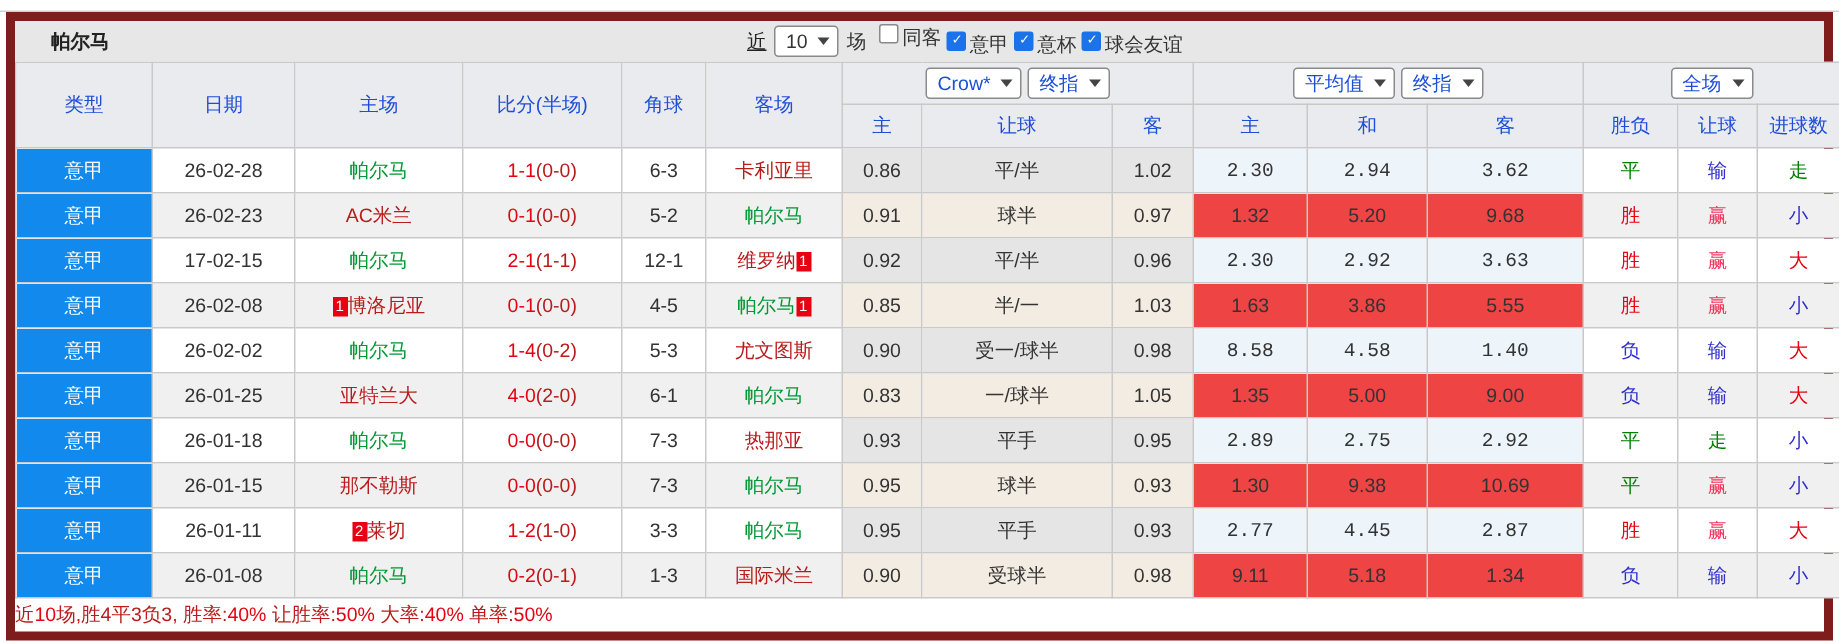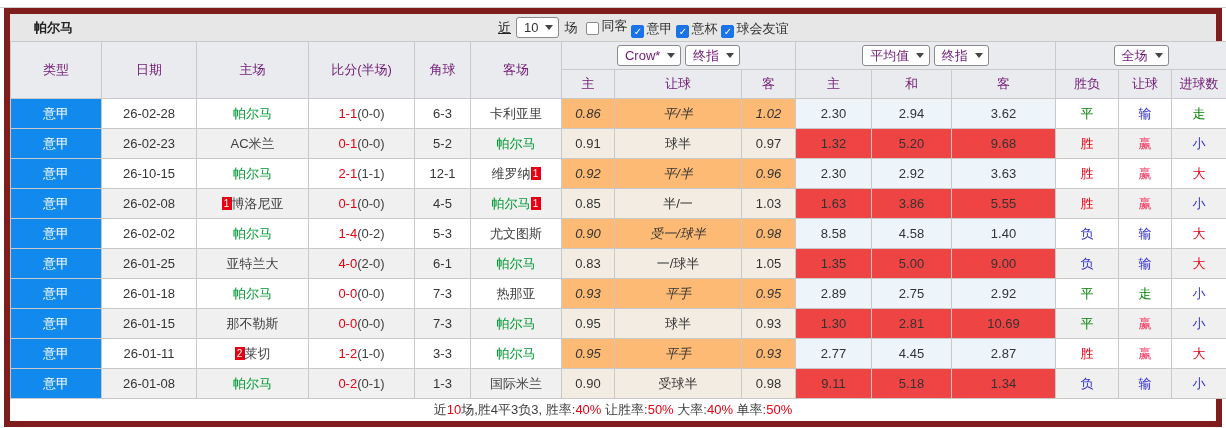--- a/index.html
+++ b/index.html
@@ -9,48 +9,48 @@
   .panel { margin:0 4px; border:6px solid #7f1d1d; background:#fff; }
   .titlebar { height:27px; background:#e7e7e7; display:flex; align-items:center;
     padding-left:24px; position:relative; }
   .team-title { font-weight:bold; color:#222; }
   .controls { position:absolute; left:488px; top:0; height:27px; display:flex; align-items:center; gap:5px; }
   .near-link { color:#222; text-decoration:underline; cursor:pointer; }
   .select { display:inline-flex; align-items:center; gap:7px; border:1px solid #8a8a8a;
     border-radius:3px; background:#fff; height:21px; padding:0 5px 0 7px; cursor:pointer; white-space:nowrap; }
   .select .chev { width:0; height:0; border-left:4px solid transparent;
     border-right:4px solid transparent; border-top:5px solid #444; }
-  .cb-item { display:inline-flex; align-items:flex-end; gap:2px; cursor:pointer; margin-left:4px; }
+  .cb-item { display:inline-flex; align-items:flex-start; gap:2px; cursor:pointer; margin-left:4px;font-family:Liberation Mono, monospace; }
   .cb { width:13px; height:13px; border:1px solid #8a8a8a; border-radius:2px; background:#fff;
     display:inline-flex; align-items:center; justify-content:center; }
   .cb.checked { background:var(--checkbox-blue); border-color:var(--checkbox-blue); }
   .cb.checked::after { content:"✓"; color:#fff; font-size:10px; font-weight:bold; line-height:1; }
   table { border-collapse:collapse; table-layout:fixed; width:1214px; }
   th, td { border:1px solid #c9c9c9; text-align:center; vertical-align:middle;
     overflow:hidden; white-space:nowrap; }
-  thead th { background:#e9ebee; font-weight:normal; color:#701a75; }
+  thead th { background:#e9ebee; font-weight:normal; color:#1d4ed8; }
   thead tr.h1 th { height:28px; }
   thead tr.h2 th { height:29px; }
   tbody tr { height:30px; }
   td.league { background:var(--league-blue); color:#fff; }
   tr.r-odd  td.base { background:#fff; }
   tr.r-even td.base { background:#f0f0f0; }
-  tr.r-odd  td.crow { background:#fdba74;font-style:italic; }
+  tr.r-odd  td.crow { background:#e5e5e5; }
   tr.r-even td.crow { background:#f3ece2;margin-top:36px; }
-  tr.r-odd  td.avg  { background:#edf5fb; }
+  tr.r-odd  td.avg  { background:#edf5fb;font-family:Liberation Mono, monospace; }
   tr.r-even td.avg  { background:#ef4444; }
   .c-red   { color:var(--result-red); }
   .c-pink  { color:var(--result-pink); }
   .c-green { color:var(--result-green); }
   .c-blue  { color:var(--result-blue); }
-  .c-dark  { color:#404040; }
+  .c-dark  { color:#b91c1c; }
   .c-team  { color:var(--team-green); }
   .badge { display:inline-block; background:var(--score-red); color:#fff; font-size:10px;
     line-height:13px; min-width:10px; padding:0 1px; vertical-align:1px; }
-  .footer-row { height:22px; border-top:0; display:flex; align-items:center; justify-content:center; }
+  .footer-row { height:22px; border-top:0; display:flex; align-items:center; }
   .navy-bar { height:4px; background:var(--navy-bar); margin-top:2px; }
 </style>
 </head>
 <body>
 
 <div class="top-strip"></div>
 
 <div class="panel">
   <div class="titlebar">
     <span class="team-title">帕尔马</span>
@@ -172,21 +172,21 @@
           <td class="crow">0.97</td>
           <td class="avg">1.32</td>
           <td class="avg">5.20</td>
           <td class="avg">9.68</td>
           <td class="base c-red">胜</td>
           <td class="base c-pink">赢</td>
           <td class="base c-blue">小</td>
         </tr>
         <tr class="r-odd">
           <td class="league">意甲</td>
-          <td class="base">26-10-15</td>
+          <td class="base">17-02-15</td>
           <td class="base"><span class="c-team">帕尔马</span></td>
           <td class="base"><span class="c-red">2-1</span><span class="c-dark">(1-1)</span></td>
           <td class="base">12-1</td>
           <td class="base"><span class="c-dark">维罗纳</span><span class="badge">1</span></td>
           <td class="crow">0.92</td>
           <td class="crow">平/半</td>
           <td class="crow">0.96</td>
           <td class="avg">2.30</td>
           <td class="avg">2.92</td>
           <td class="avg">3.63</td>
@@ -266,21 +266,21 @@
           <td class="league">意甲</td>
           <td class="base">26-01-15</td>
           <td class="base"><span class="c-dark">那不勒斯</span></td>
           <td class="base"><span class="c-red">0-0</span><span class="c-dark">(0-0)</span></td>
           <td class="base">7-3</td>
           <td class="base"><span class="c-team">帕尔马</span></td>
           <td class="crow">0.95</td>
           <td class="crow">球半</td>
           <td class="crow">0.93</td>
           <td class="avg">1.30</td>
-          <td class="avg">2.81</td>
+          <td class="avg">9.38</td>
           <td class="avg">10.69</td>
           <td class="base c-green">平</td>
           <td class="base c-pink">赢</td>
           <td class="base c-blue">小</td>
         </tr>
         <tr class="r-odd">
           <td class="league">意甲</td>
           <td class="base">26-01-11</td>
           <td class="base"><span class="badge">2</span><span class="c-dark">莱切</span></td>
           <td class="base"><span class="c-red">1-2</span><span class="c-dark">(1-0)</span></td>

